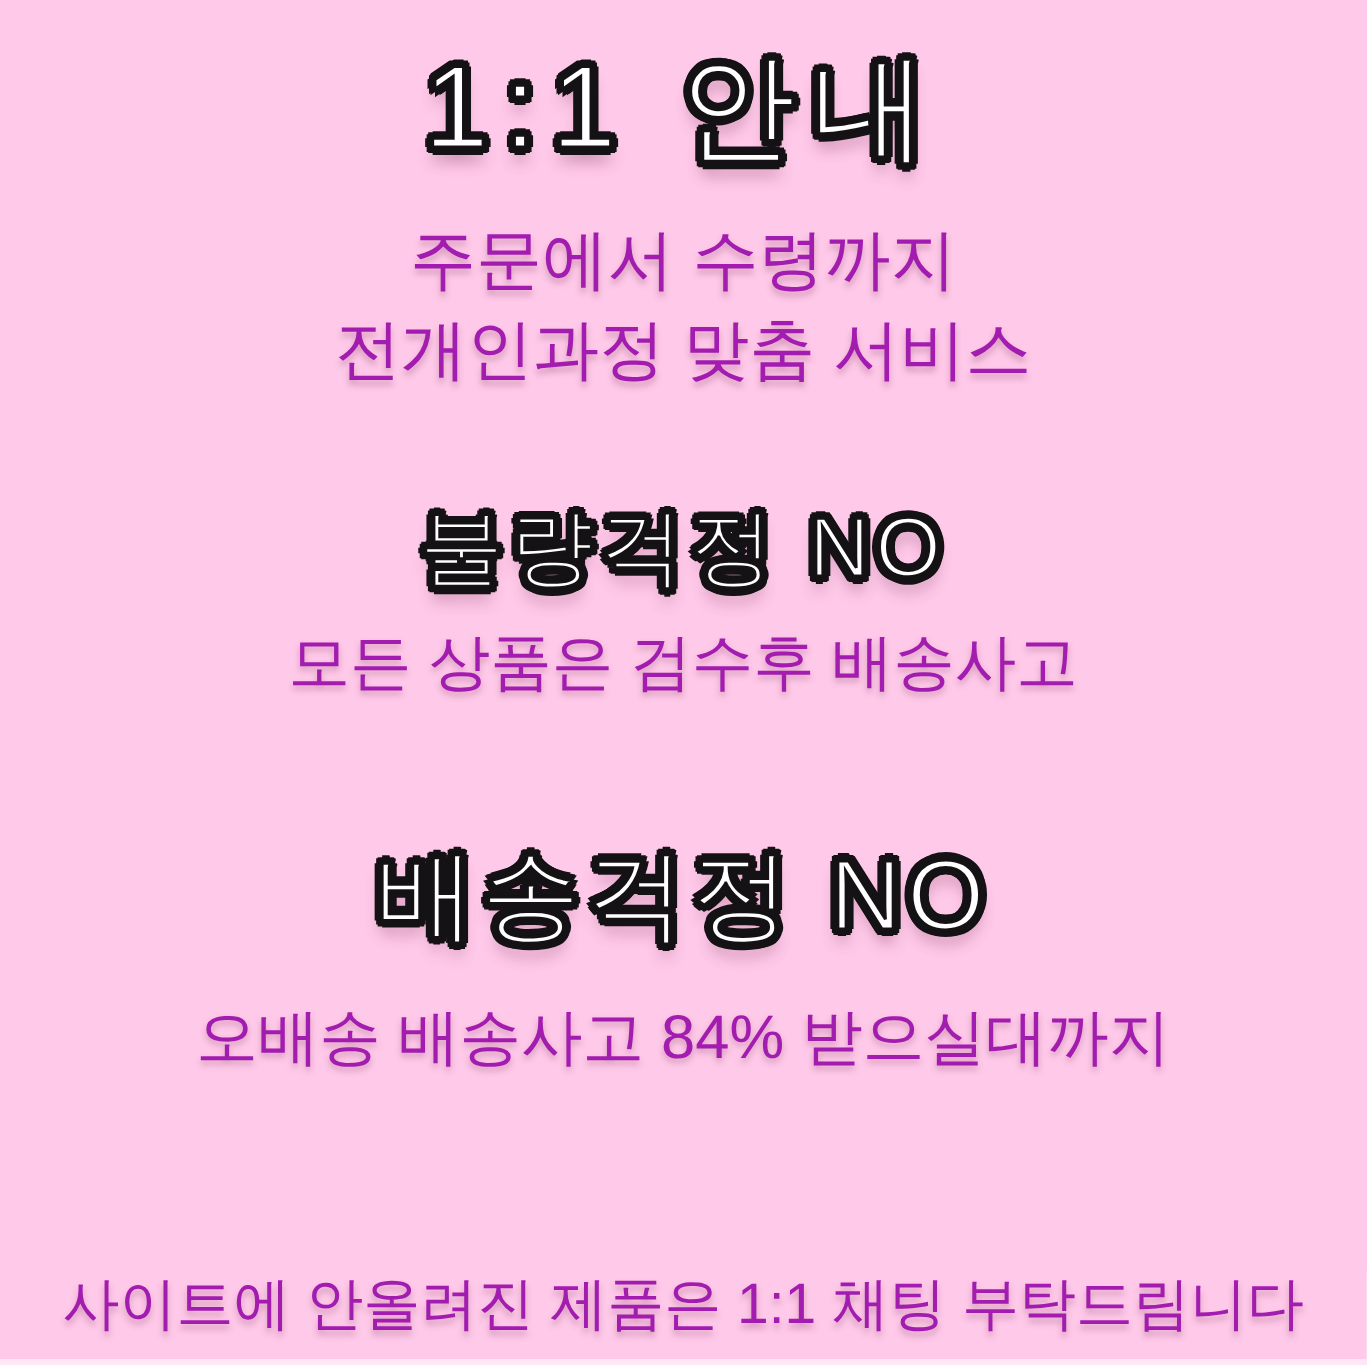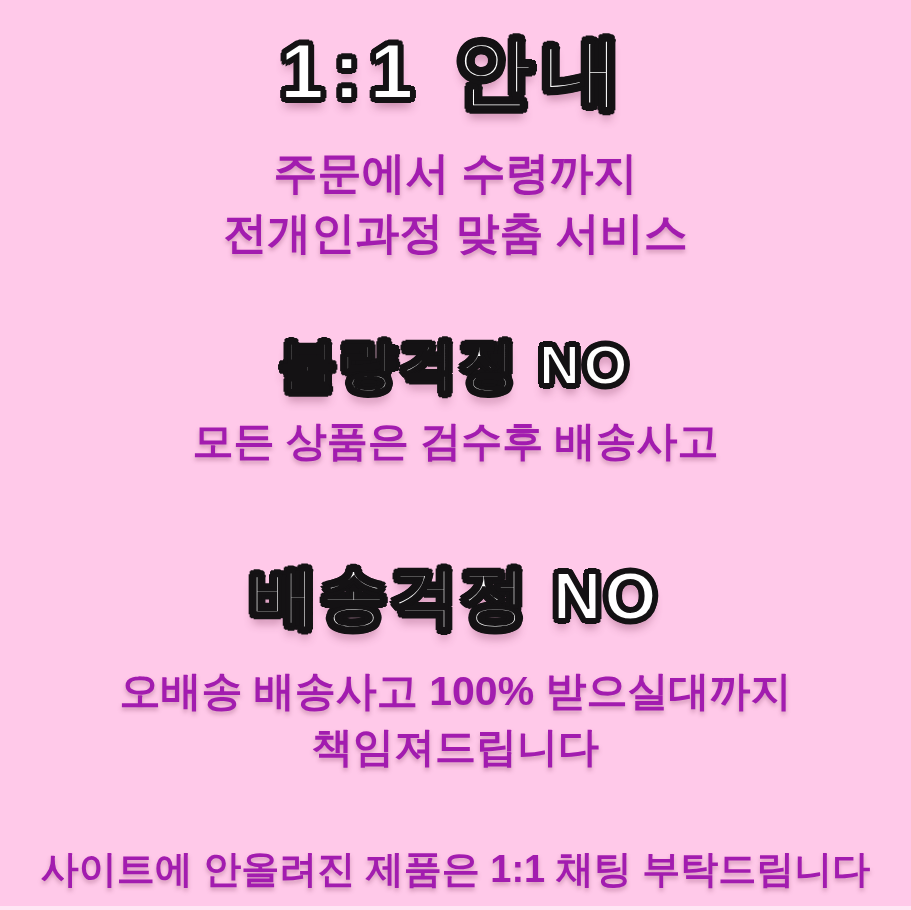--- a/index.html
+++ b/index.html
@@ -17,21 +17,21 @@
     width: 911px;
     height: 910px;
     background: #ffc9e9;
   }
   .line {
     position: absolute;
     left: 0;
     width: 100%;
     text-align: center;
     white-space: nowrap;
-    font-weight: bold;
+    font-weight: normal;
   }
   
   .body-text {
     color: #a21caf;
     text-shadow: 0 3px 4px rgba(130, 60, 95, 0.35);
   }
   
   .bubble {
     color: #ffffff;
     -webkit-text-stroke: 2px #141214;
@@ -72,21 +72,20 @@
 
   <div class="line body-text intro-line-2">전개인과정 맞춤 서비스</div>
 
   <div class="line bubble heading-1">불량걱정 NO</div>
 
   <div class="line body-text sec1-line-1">모든 상품은 검수후 배송사고</div>
 
 
   <div class="line bubble heading-2">배송걱정 NO</div>
 
-  <div class="line body-text sec2-line-1">오배송 배송사고 100% 받으실대까지</div>
+  <div class="line body-text sec2-line-1">오배송 배송사고 84% 받으실대까지</div>
 
-  <div class="line body-text sec2-line-2">책임져드립니다</div>
 
   <div class="line body-text footer-note">사이트에 안올려진 제품은 1:1 채팅 부탁드림니다</div>
 
   <div class="bottom-strip"></div>
 
 </div>
 
 </body></html>

